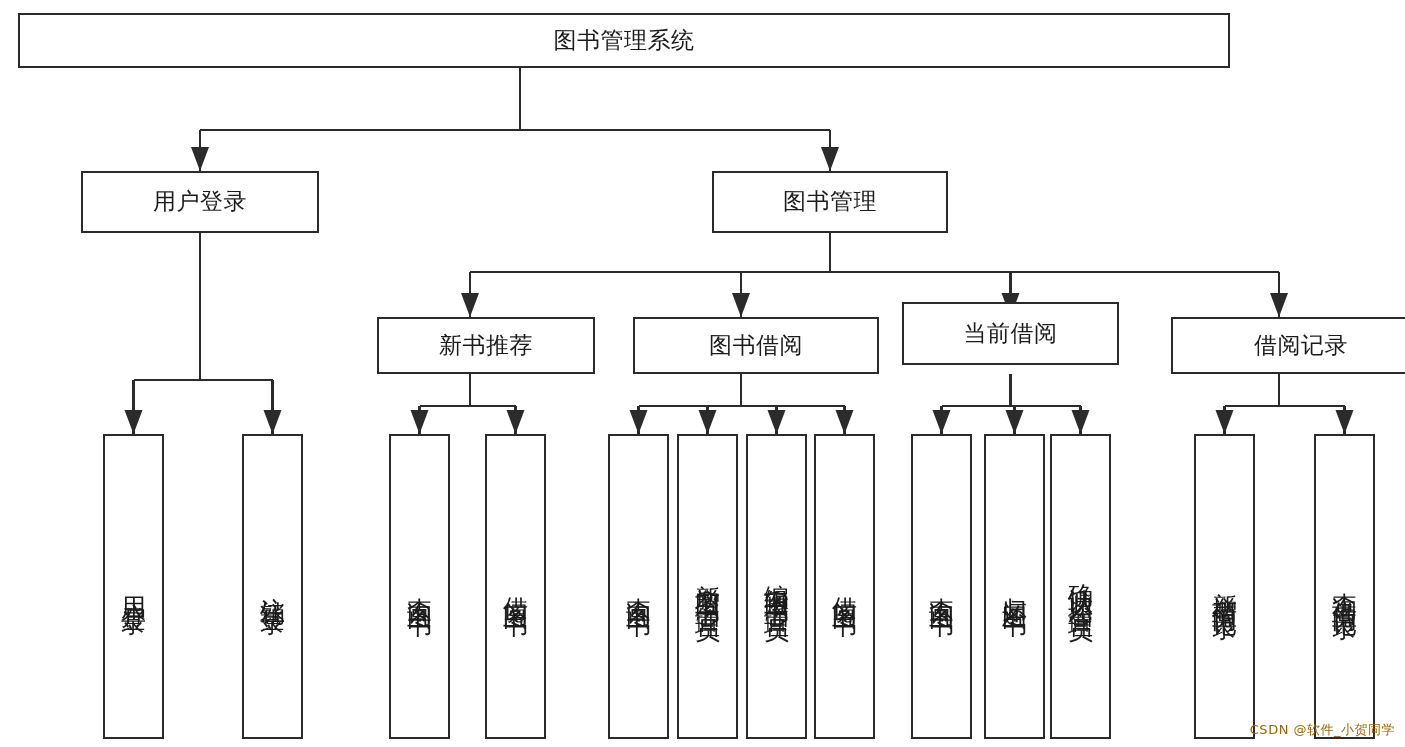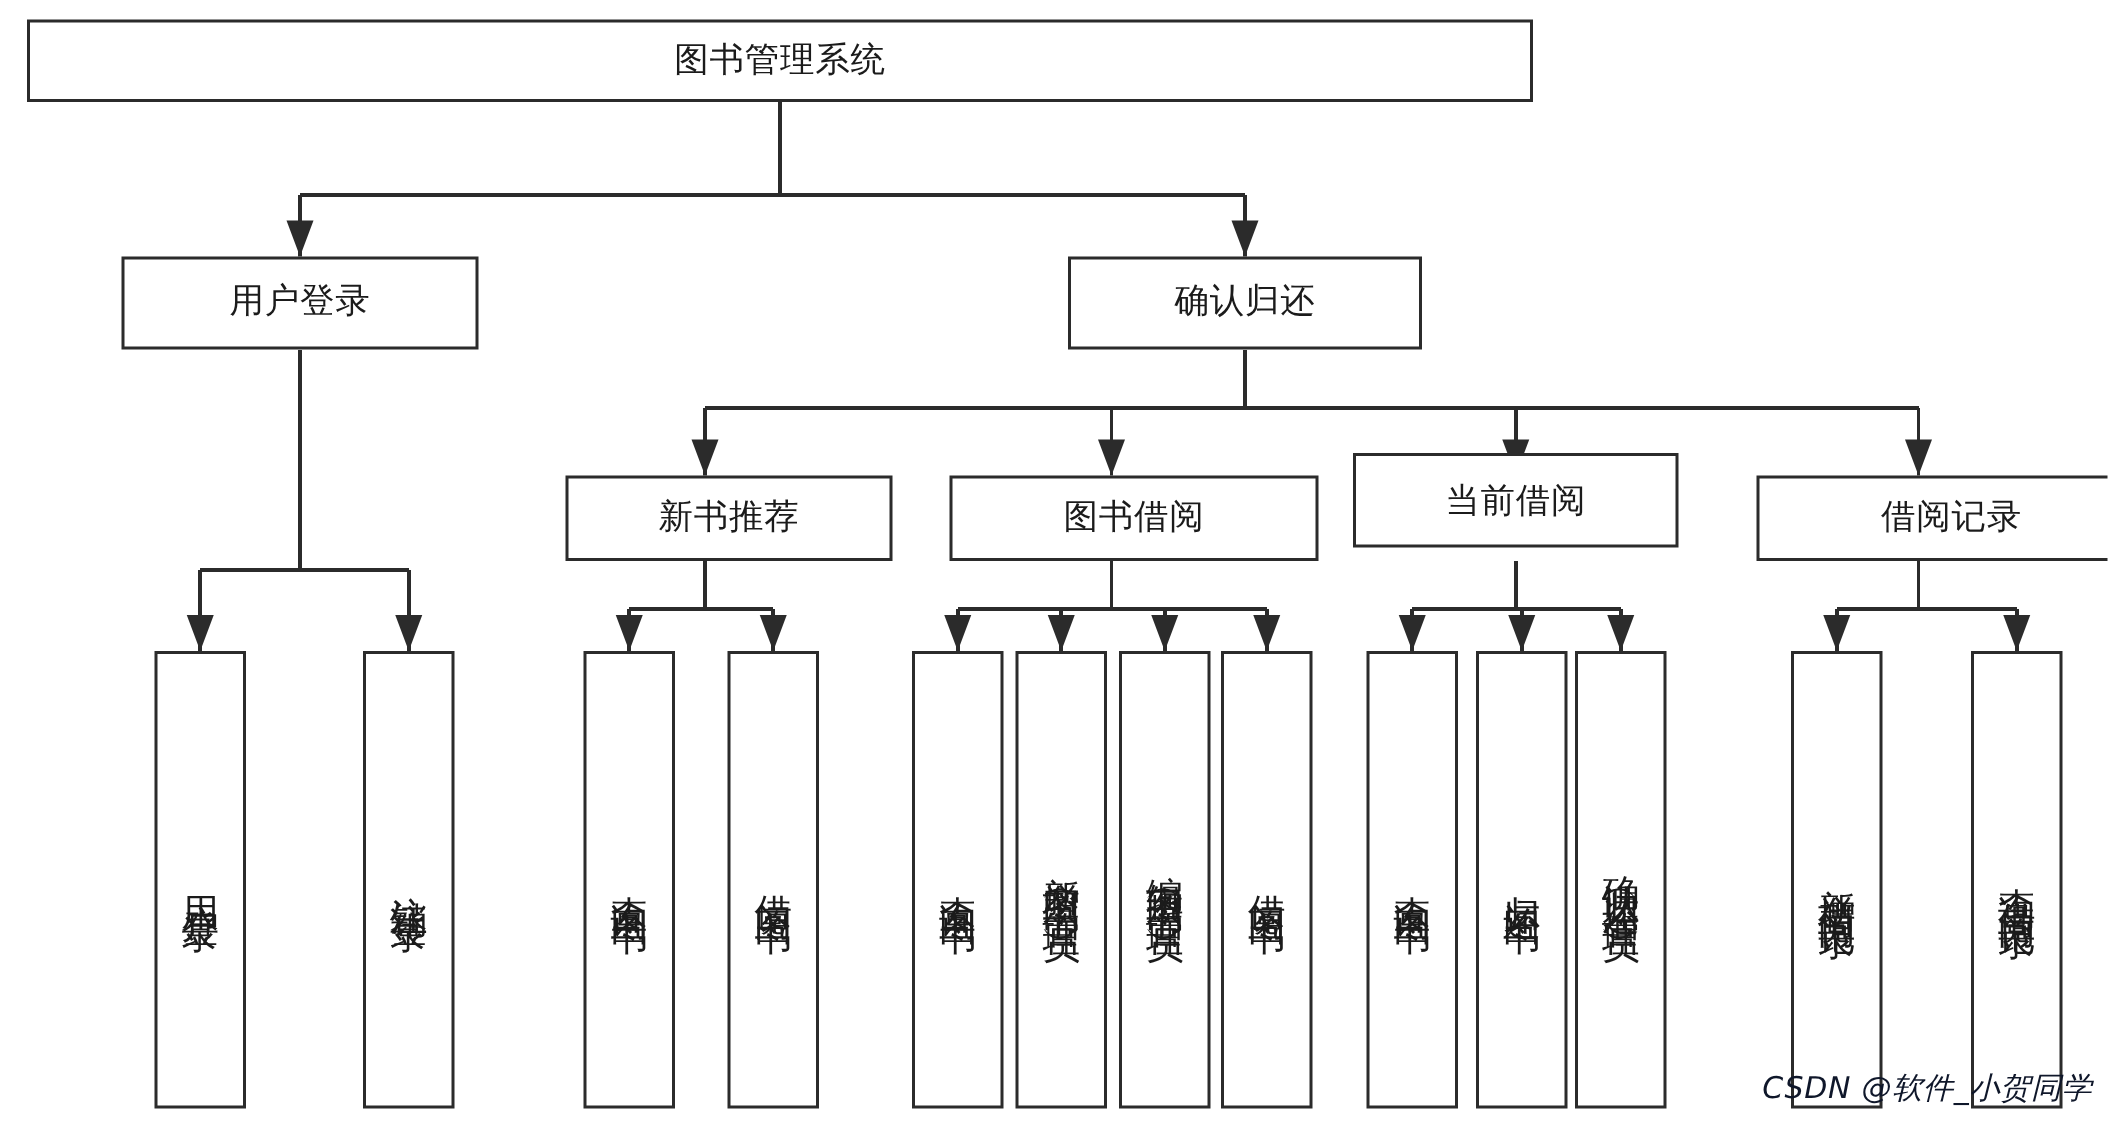--- a/index.html
+++ b/index.html
@@ -55,26 +55,25 @@
     writing-mode: vertical-rl;
     text-orientation: upright;
     font-size: 25px;
     letter-spacing: 5px;
     line-height: 1;
   }
   .watermark {
     position: absolute;
     right: 10px;
     bottom: 8px;
-    font-size: 20px;
-    color: #0f172a;
+    font-size: 13px;
+    color: #a16207;
     letter-spacing: 0.5px;
     white-space: nowrap;
     user-select: none;
-    font-style: italic;
   }
 </style>
 </head>
 <body>
 
 <div id="diagram-root">
   <svg class="connectors" id="connector-layer" viewBox="0 0 1405 747" xmlns="http://www.w3.org/2000/svg">
       <line x1="520" y1="68" x2="520" y2="130" stroke="#2b2b2b" stroke-width="2.6" shape-rendering="crispEdges"></line>
       <line x1="200" y1="130" x2="830" y2="130" stroke="#2b2b2b" stroke-width="2.6" shape-rendering="crispEdges"></line>
       <line x1="200" y1="130" x2="200" y2="171" stroke="#2b2b2b" stroke-width="2.6" shape-rendering="crispEdges"></line>
@@ -122,28 +121,28 @@
       <line x1="1080.5" y1="406" x2="1080.5" y2="434" stroke="#2b2b2b" stroke-width="2.6" shape-rendering="crispEdges"></line>
       <path d="M 1071.5 410 L 1089.5 410 L 1080.5 434 Z" fill="#2b2b2b"></path>
       <line x1="1279" y1="374" x2="1279" y2="406" stroke="#2b2b2b" stroke-width="2.6" shape-rendering="crispEdges"></line>
       <line x1="1224.5" y1="406" x2="1344.5" y2="406" stroke="#2b2b2b" stroke-width="2.6" shape-rendering="crispEdges"></line>
       <line x1="1224.5" y1="406" x2="1224.5" y2="434" stroke="#2b2b2b" stroke-width="2.6" shape-rendering="crispEdges"></line>
       <path d="M 1215.5 410 L 1233.5 410 L 1224.5 434 Z" fill="#2b2b2b"></path>
       <line x1="1344.5" y1="406" x2="1344.5" y2="434" stroke="#2b2b2b" stroke-width="2.6" shape-rendering="crispEdges"></line>
       <path d="M 1335.5 410 L 1353.5 410 L 1344.5 434 Z" fill="#2b2b2b"></path>
     </svg>
   <div id="node-layer">
-      <div class="node horizontal" style="left: 18px; top: 13px; width: 1004px; height: 55px;">
+      <div class="node horizontal" style="left: 18px; top: 13px; width: 1212px; height: 55px;">
         <span class="node-label">图书管理系统</span>
       </div>
       <div class="node horizontal" style="left: 81px; top: 171px; width: 238px; height: 62px;">
         <span class="node-label">用户登录</span>
       </div>
       <div class="node horizontal" style="left: 712px; top: 171px; width: 236px; height: 62px;">
-        <span class="node-label">确认归还</span>
+        <span class="node-label">图书管理</span>
       </div>
       <div class="node horizontal" style="left: 361px; top: 317px; width: 218px; height: 57px; margin-left: 16px;">
         <span class="node-label">新书推荐</span>
       </div>
       <div class="node horizontal" style="left: 633px; top: 317px; width: 246px; height: 57px;">
         <span class="node-label">图书借阅</span>
       </div>
       <div class="node horizontal" style="left: 902px; top: 302px; width: 217px; height: 63px; font-family: Liberation Serif, serif;">
         <span class="node-label">当前借阅</span>
       </div>

